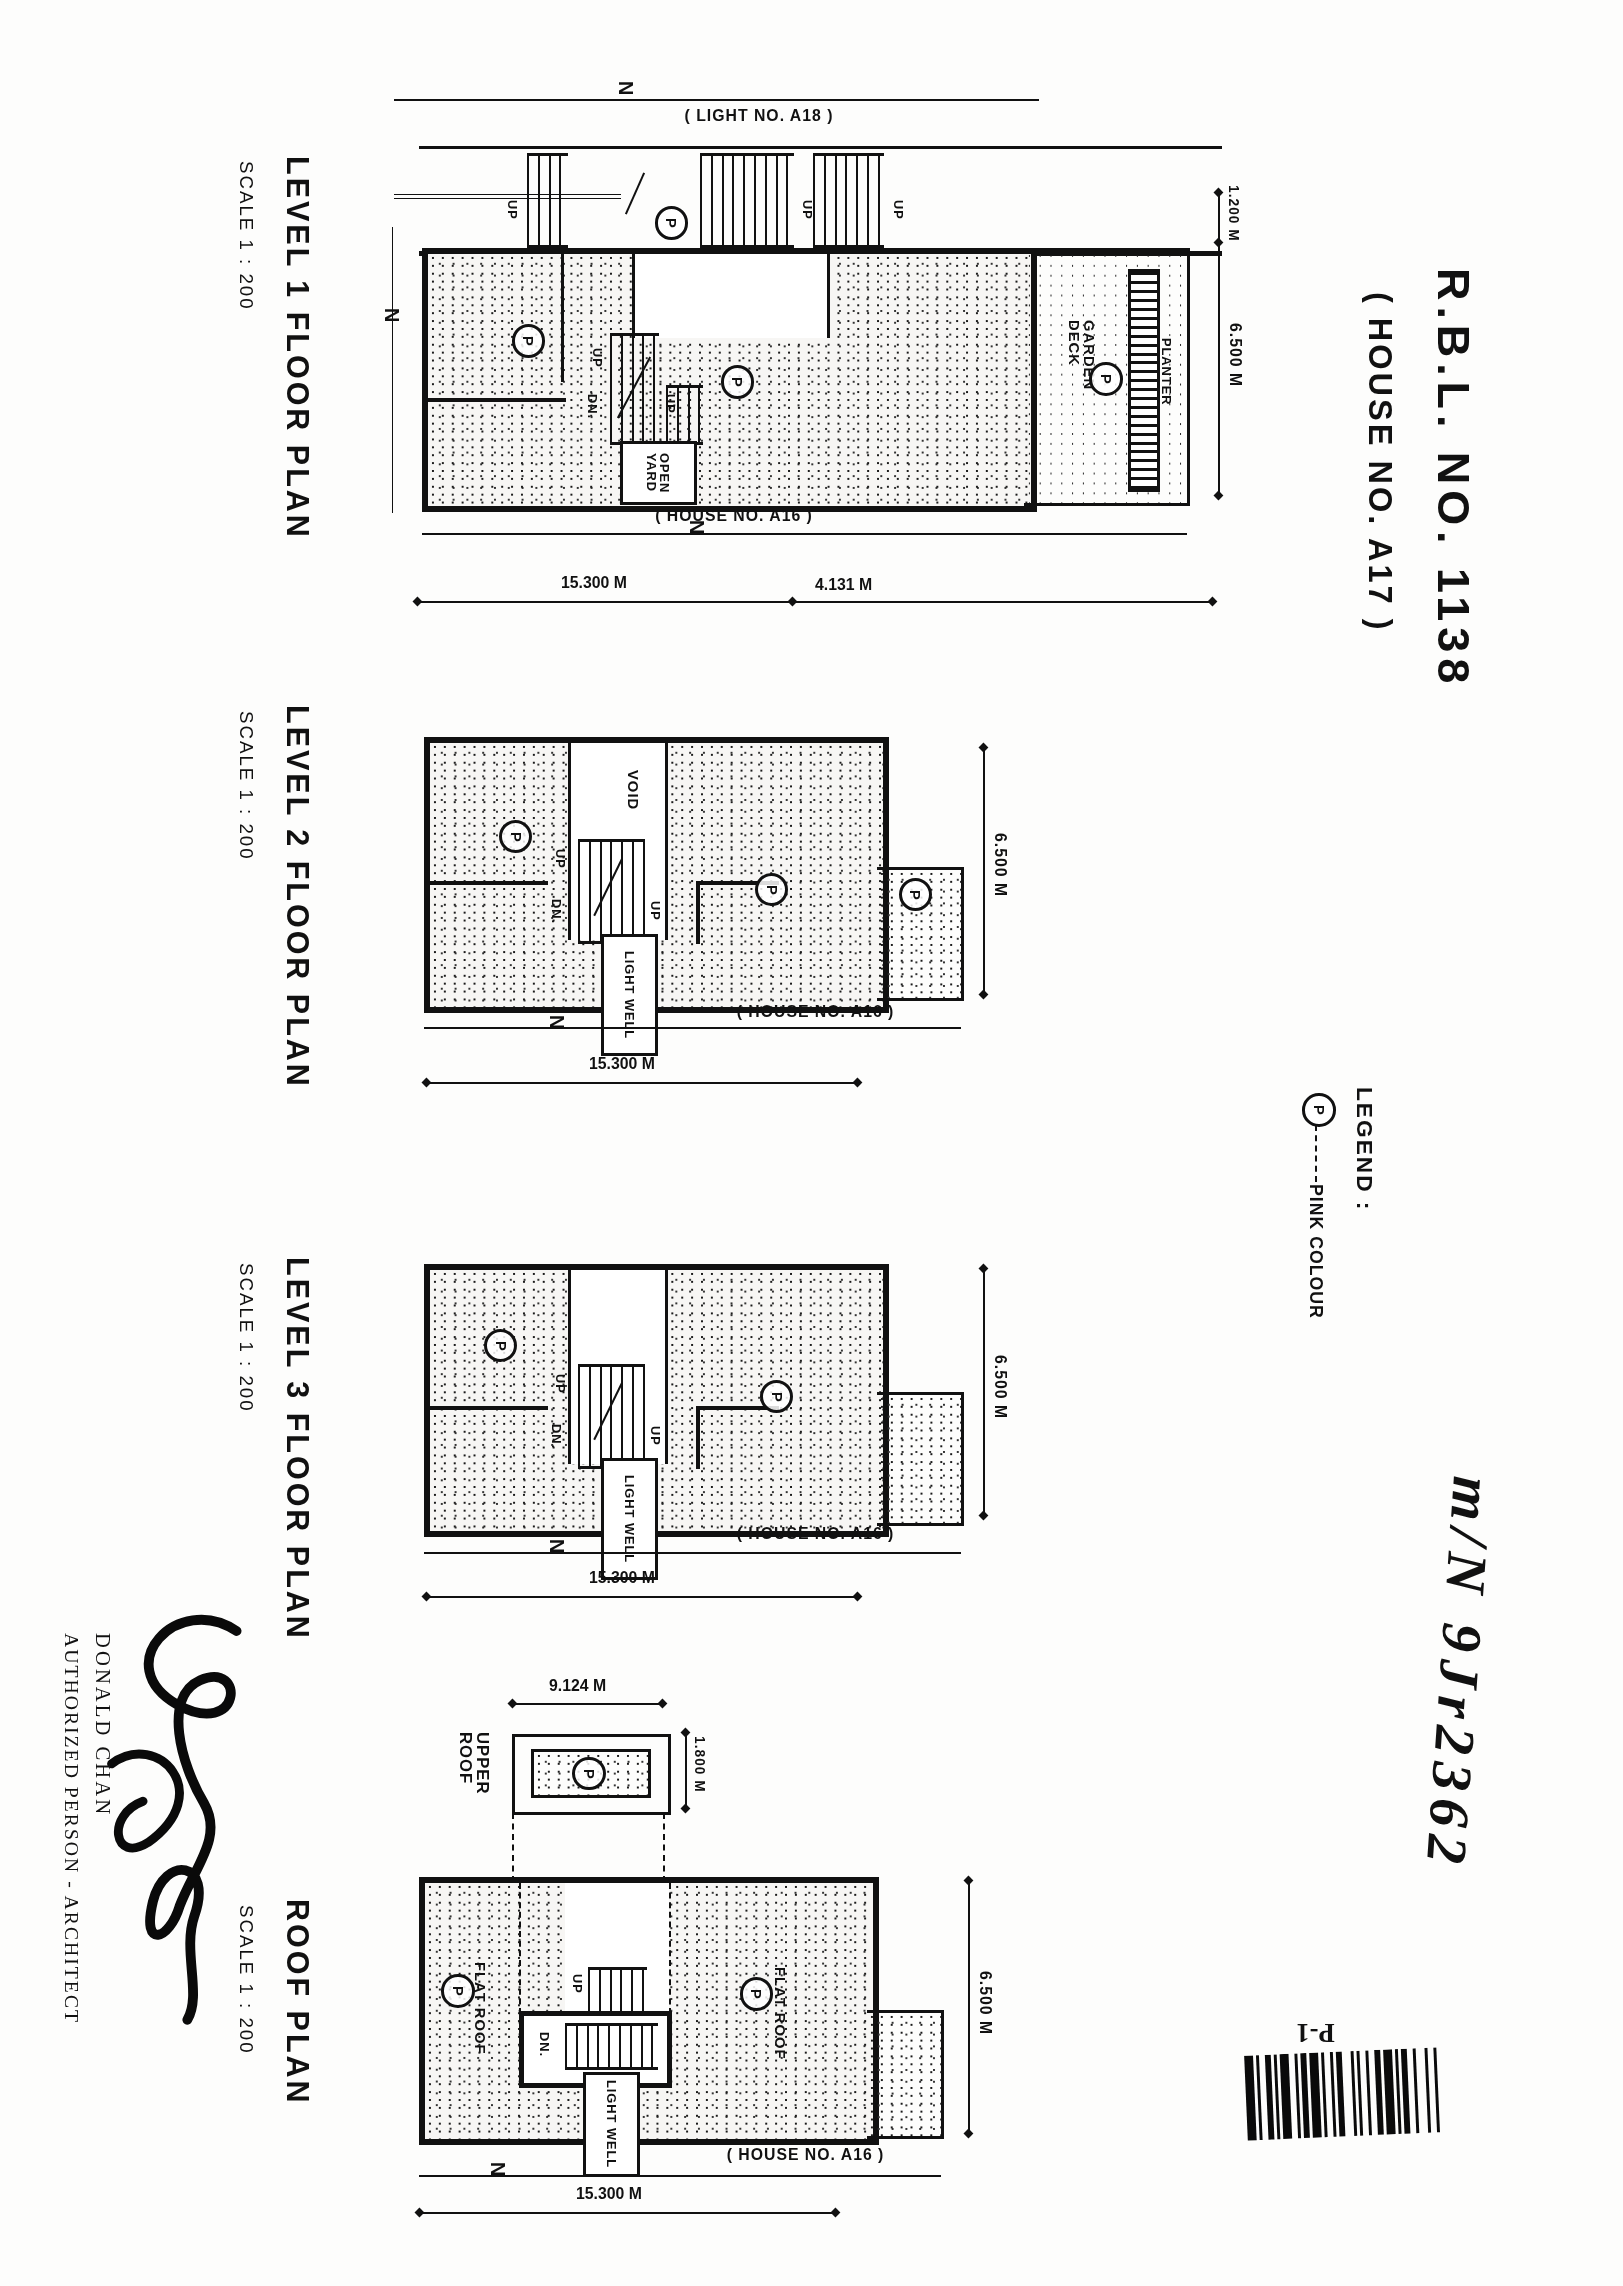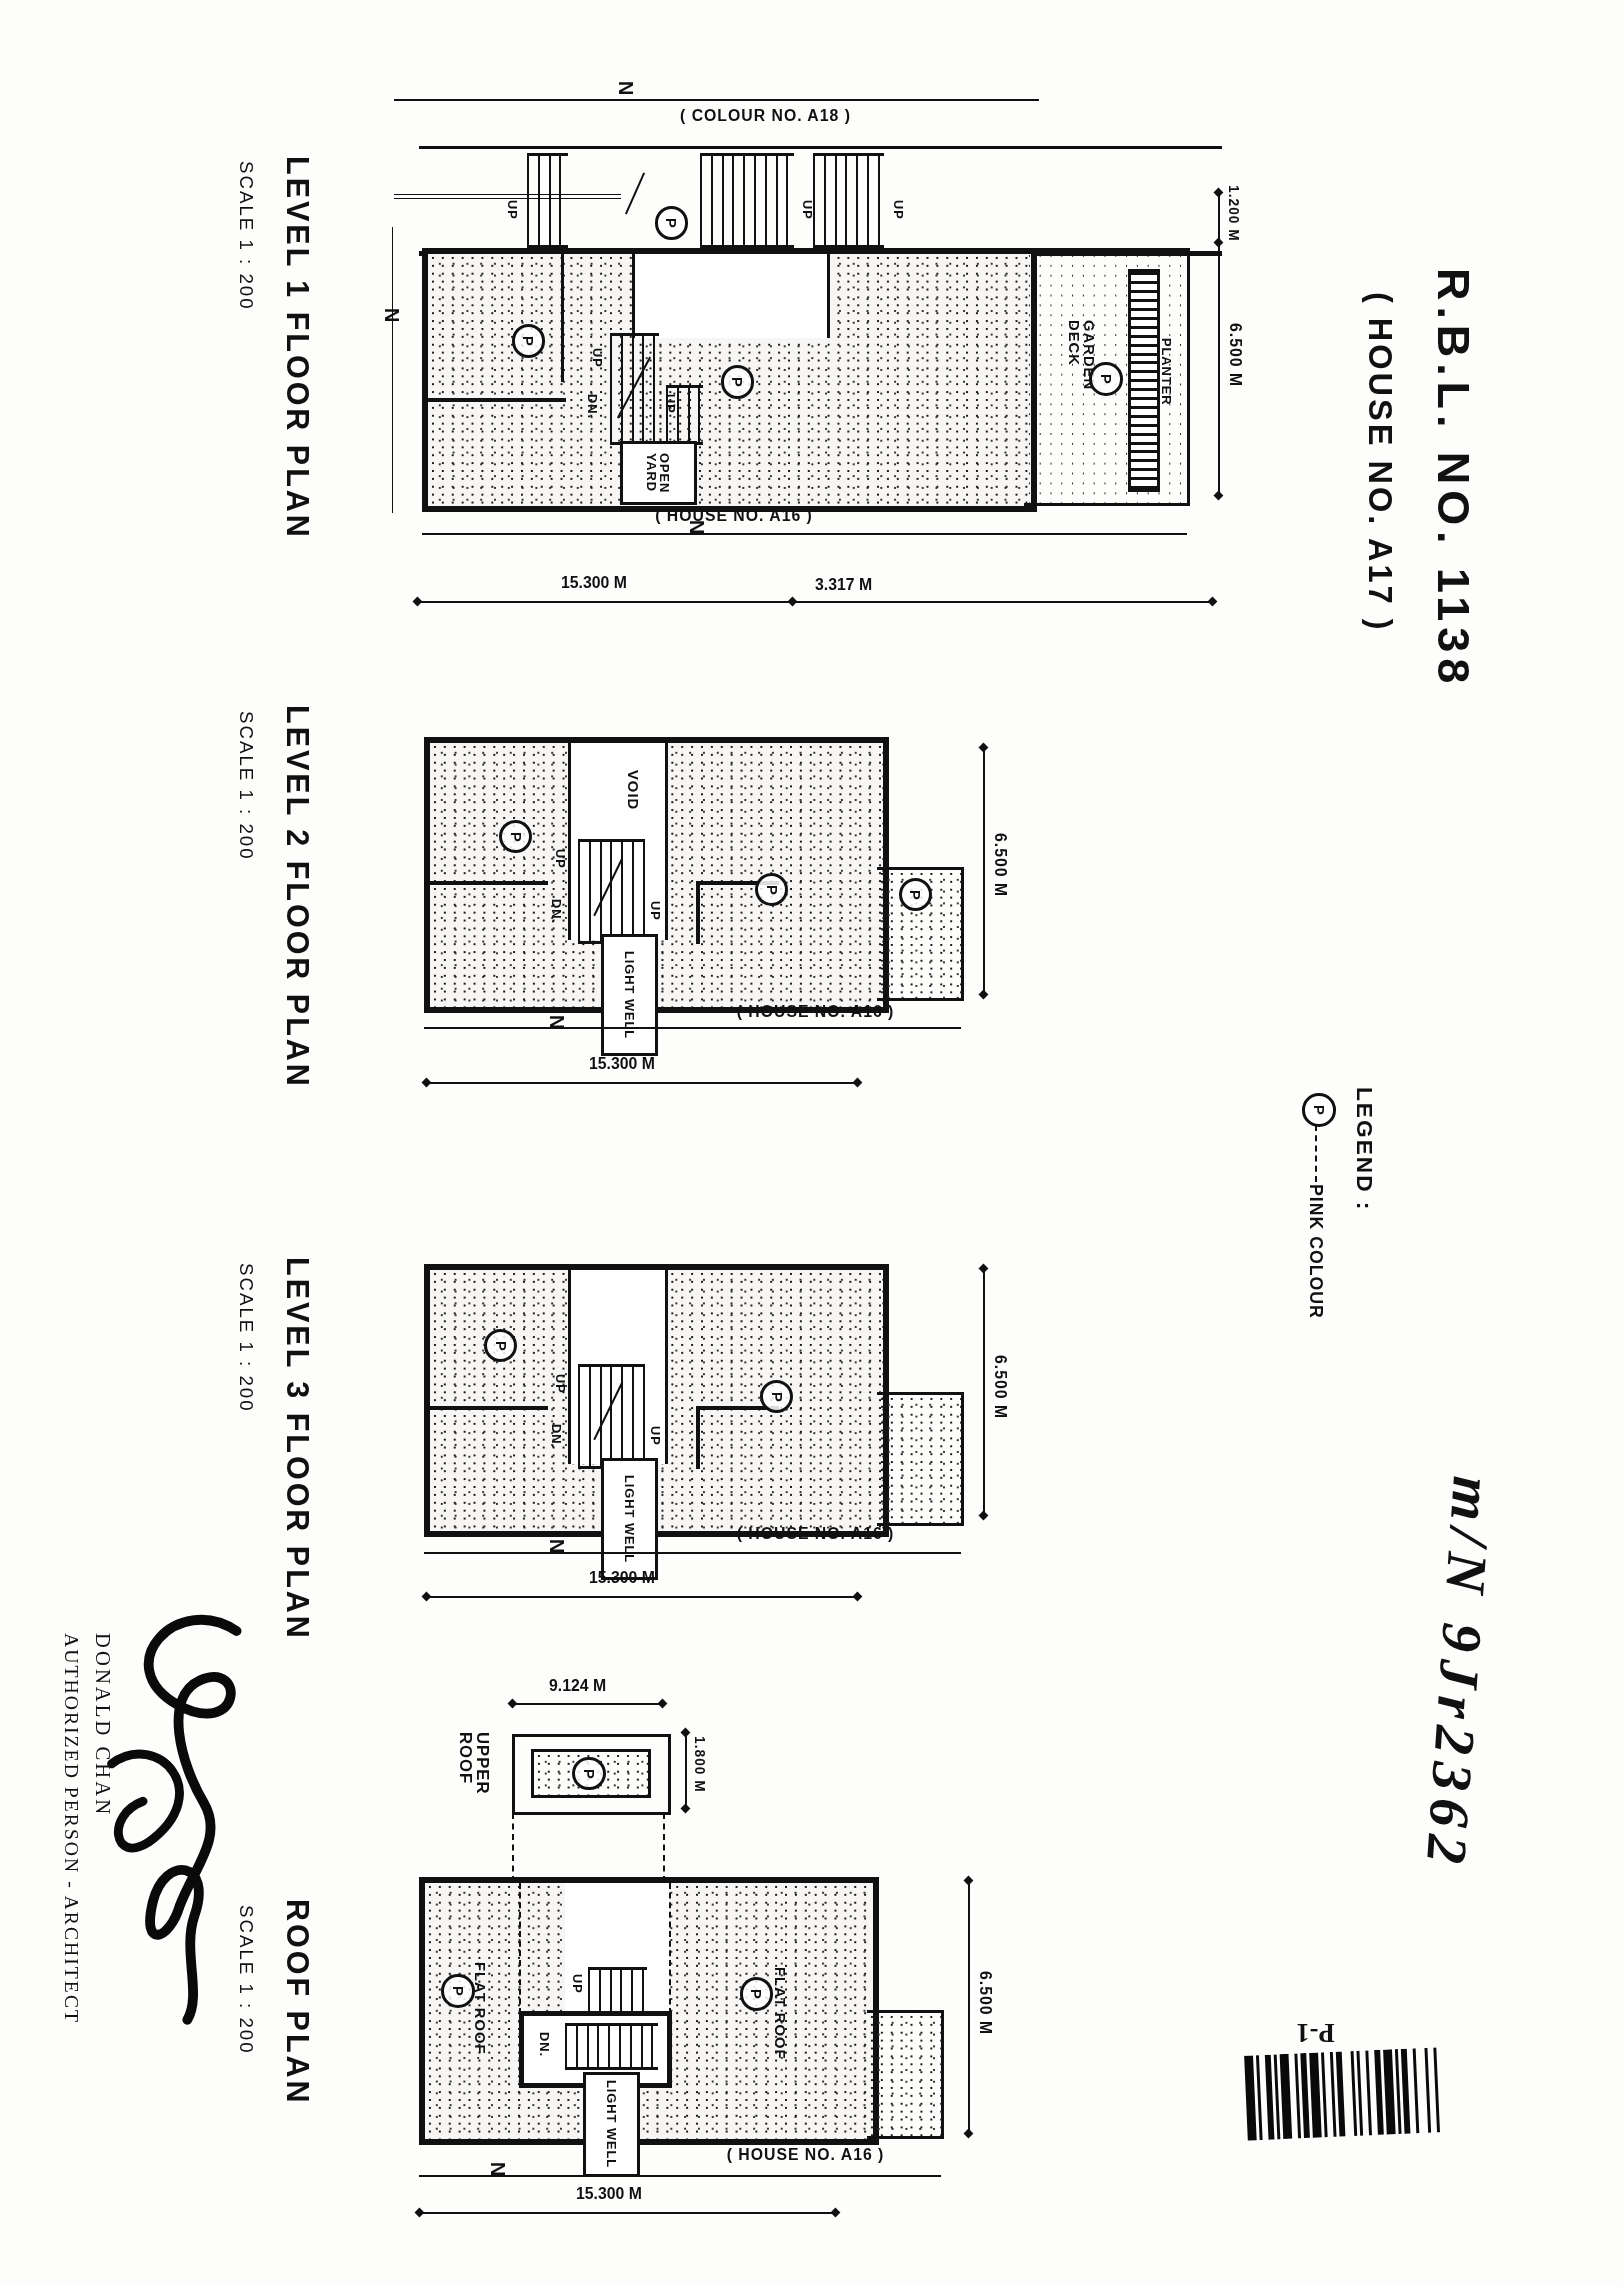--- a/index.html
+++ b/index.html
@@ -41,21 +41,21 @@
   <div class="abs vtext" style="left:1363px;top:292px;height:502px;font-size:32.5px;font-weight:bold;letter-spacing:3px">( HOUSE  NO.  A17 )</div>
 
   <div class="abs vtext planname" style="left:282px;top:156px;height:433px">LEVEL 1 FLOOR PLAN</div>
   <div class="abs vtext scaletxt" style="left:236px;top:161px;height:197px">SCALE 1 :  200</div>
 
   <div class="abs" style="left:389px;top:79px;width:867px;height:552px">
 
     <div class="thinline" style="left:4.9px;top:19.7px;width:645px;height:2px"></div>
     <div class="nmark" style="left:225px;top:2px">N</div>
 
-    <div class="abs htxt" style="left:291px;top:27.6px;width:158px;text-align:center">( COLOUR  NO. A18 )</div>
+    <div class="abs htxt" style="left:291px;top:27.6px;width:158px;text-align:center">( LIGHT  NO. A18 )</div>
 
     <div class="abs" style="left:29.6px;top:67px;width:803px;height:102px;border-top:3.9px solid #111;border-bottom:5.9px solid #111">
       <div class="stair" style="left:108px;top:3.9px;width:41px;height:89px"></div>
       <div class="abs vtext tiny" style="left:87px;top:51px">UP</div>
       <div class="stair" style="left:281px;top:3.9px;width:94px;height:89px"></div>
       <div class="abs vtext tiny" style="left:382px;top:51px">UP</div>
       <div class="stair" style="left:394px;top:3.9px;width:71px;height:89px"></div>
       <div class="abs vtext tiny" style="left:473px;top:51px">UP</div>
       <div class="pcirc" style="left:236px;top:57px">
           <span>P</span>
@@ -113,21 +113,21 @@
       <span class="dia" style="left:-4.9px;top:248px"></span>
     </div>
     <div class="abs vtext dimlab" style="left:837px;top:244px">6.500 M</div>
 
     <div class="dimh" style="left:27.6px;top:522px;width:798px">
       <span class="dia" style="left:-3px;top:-4.9px"></span>
       <span class="dia" style="left:372px;top:-4.9px"></span>
       <span class="dia" style="left:792px;top:-4.9px"></span>
     </div>
     <div class="dimlab" style="left:172px;top:495px">15.300 M</div>
-    <div class="dimlab" style="left:426px;top:497px">3.317 M</div>
+    <div class="dimlab" style="left:426px;top:497px">4.131 M</div>
   </div>
 
   <div class="abs vtext planname" style="left:282px;top:705px;height:433px">LEVEL 2 FLOOR PLAN</div>
   <div class="abs vtext scaletxt" style="left:236px;top:711px;height:197px">SCALE 1 :  200</div>
 
   <div class="abs" style="left:414px;top:729px;width:640px;height:374px">
     <div class="body-box stip" style="left:9.9px;top:7.9px;width:453px;height:264px">
       <div class="abs" style="left:138px;top:0;width:94px;height:197px;background:#fff;border-left:3.9px solid #111;border-right:3.9px solid #111"></div>
       <div class="abs vtext small" style="left:195px;top:27.6px">VOID</div>
       <div class="stair" style="left:148px;top:96px;width:67px;height:99px"></div>

